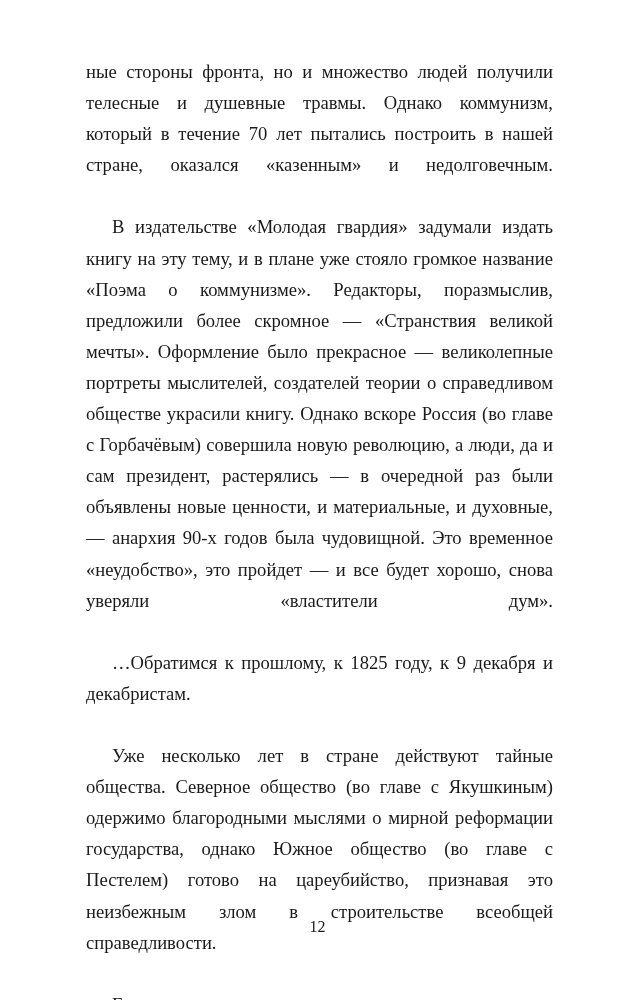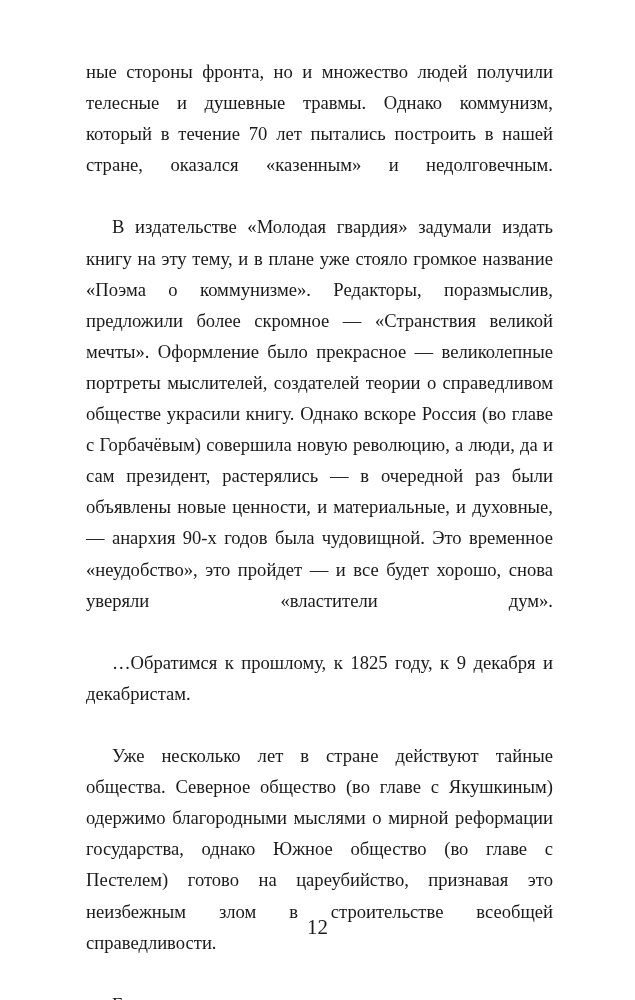--- a/index.html
+++ b/index.html
@@ -56,21 +56,21 @@
     display: inline-block;
     width: 100%;
   }
 
   .folio {
     position: absolute;
     left: 0;
     top: 915px;
     width: 635px;
     text-align: center;
-    font-size: 21px;
+    font-size: 16px;
     line-height: 24px;
     color: #1a1a1a;
   }
 </style>
 </head>
 <body>
 
 <div class="page">
 
   <div class="text-block">

